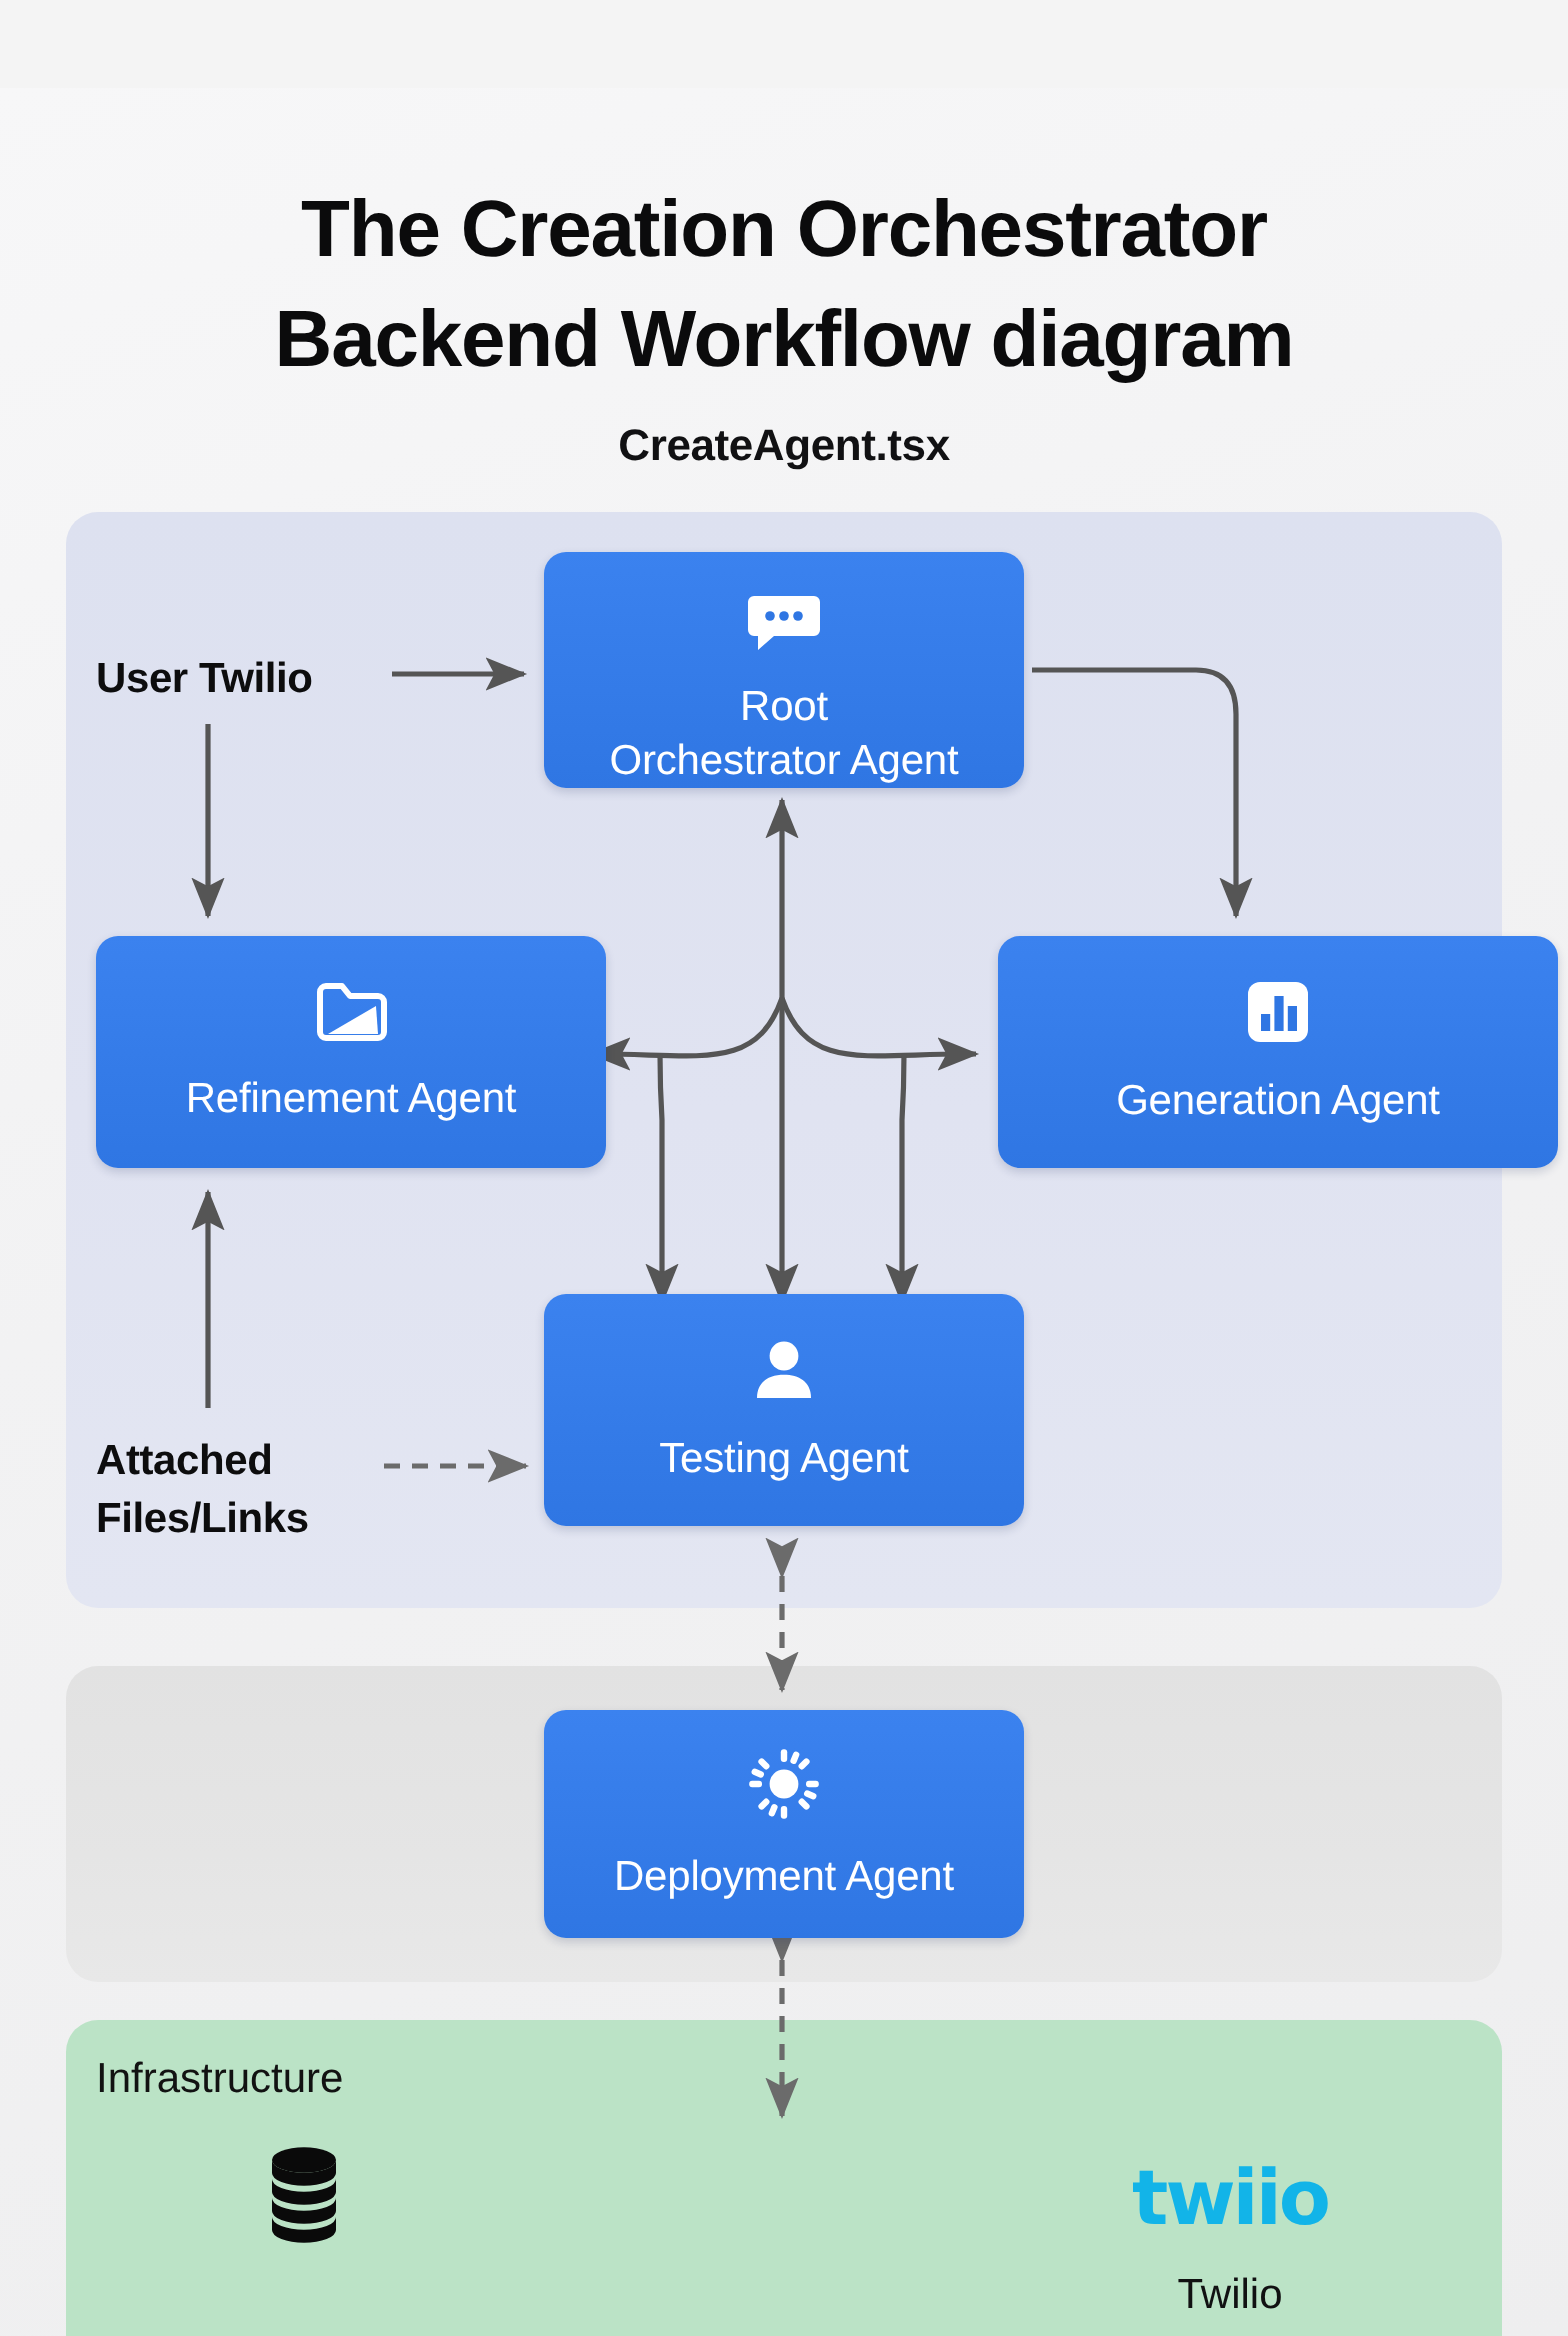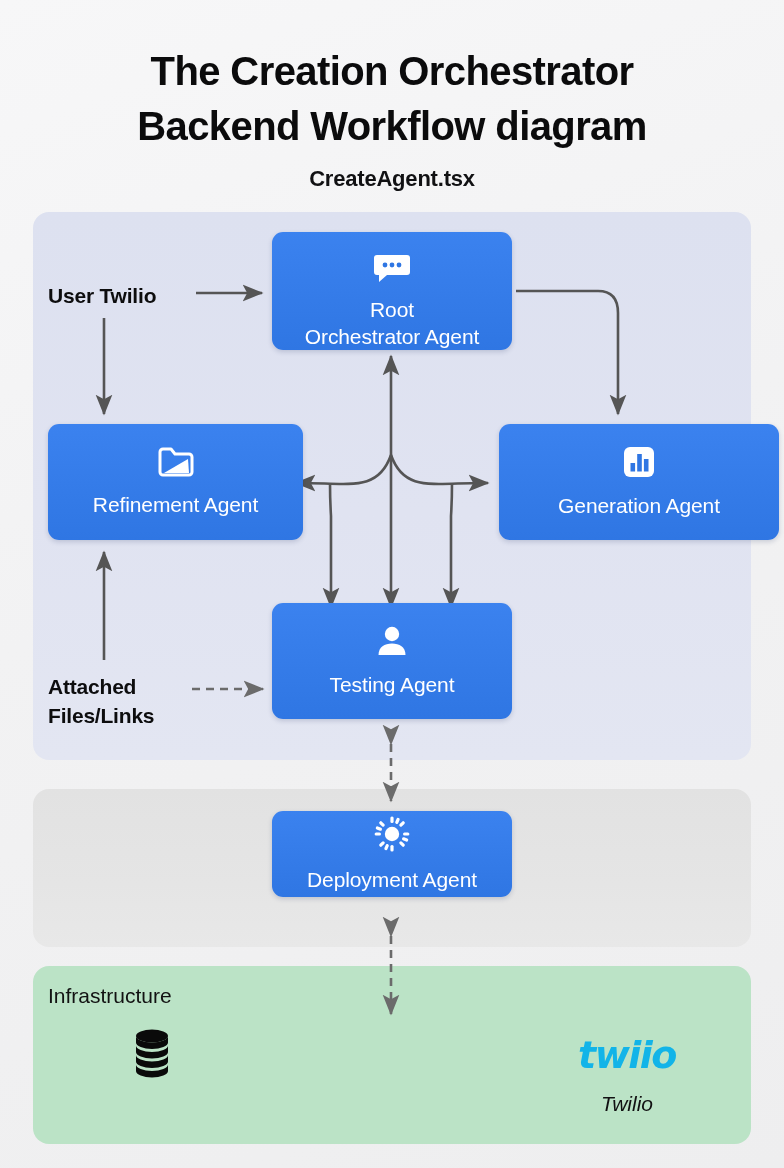--- a/index.html
+++ b/index.html
@@ -11,20 +11,21 @@
     height: 1168px;
     background: #f4f4f4;
     font-family: "Liberation Sans", sans-serif;
     overflow: hidden;
     position: relative;
   }
   #root {
     position: absolute;
     inset: 0;
     background: linear-gradient(160deg, #f7f7f8 0%, #f2f2f3 45%, #eeeeef 100%);
+    margin-top: 44px;
   }
 
   
   .header {
     position: absolute;
     left: 0; right: 0; top: 44px;
     text-align: center;
   }
   .title-line {
     font-size: 40px;
@@ -93,21 +94,21 @@
   }
   .node-icon {
     display: block;
     margin-bottom: 9px;
   }
 
   .node-root      { left: 272px; top: 232px;  width: 240px; height: 118px; justify-content: flex-end; }
   .node-refine    { left: 48px;  top: 424px;  width: 255px; height: 116px; }
   .node-generate  { left: 499px; top: 424px;  width: 280px; height: 116px; }
   .node-testing   { left: 272px; top: 603px;  width: 240px; height: 116px; }
-  .node-deploy    { left: 272px; top: 811px;  width: 240px; height: 86px; }
+  .node-deploy    { left: 272px; top: 811px;  width: 240px; height: 114px; }
 
   
   .plain-label {
     position: absolute;
     font-size: 21px;
     font-weight: 700;
     color: #0d0d0e;
     line-height: 29px;
     letter-spacing: -0.2px;
   }
@@ -130,21 +131,21 @@
   }
   .infra-item .infra-name {
     font-size: 21px;
     font-weight: 400;
     color: #111112;
     line-height: 27px;
     margin-top: 8px;
   }
   .infra-supabase { left: 52px;  top: 1028px; }
   .infra-vertex   { left: 292px; top: 1020px; }
-  .infra-twilio   { left: 527px; top: 1028px; font-style: italic; }
+  .infra-twilio   { left: 515px; top: 1028px; }
 
   .logo-slot {
     height: 54px;
     display: flex;
     align-items: center;
     justify-content: center;
   }
   .twilio-word {
     font-family: "DejaVu Sans", sans-serif;
     font-size: 38px;

